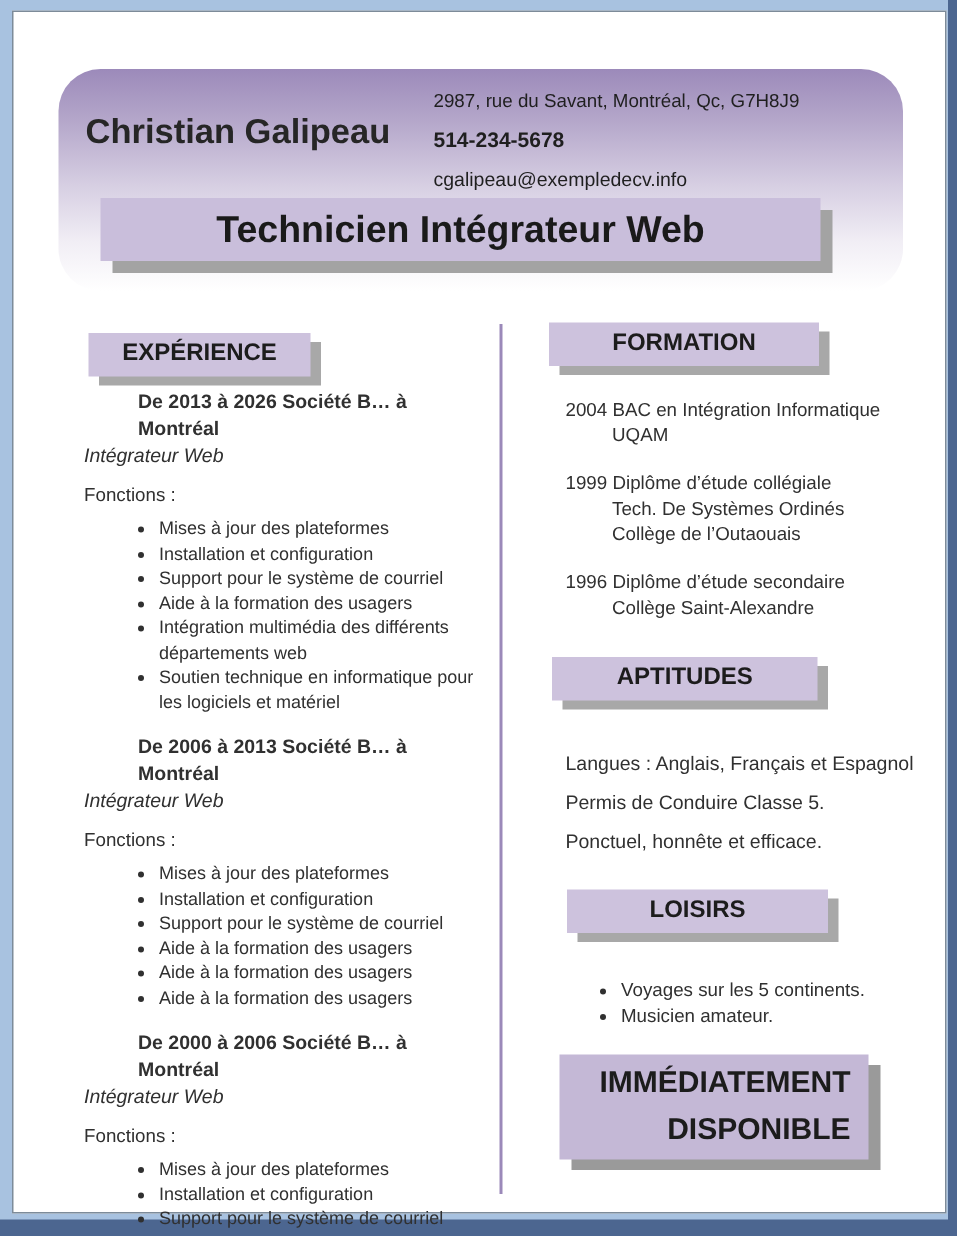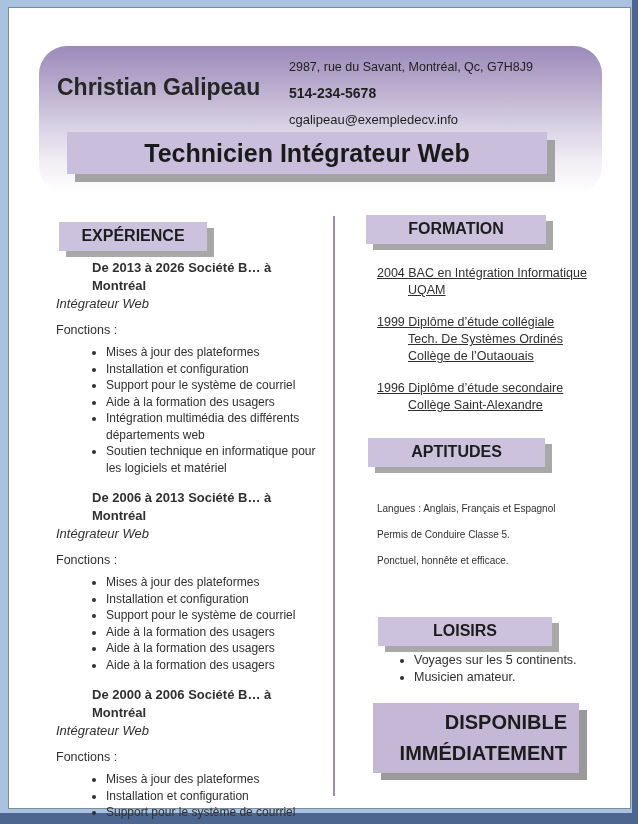--- a/index.html
+++ b/index.html
@@ -43,37 +43,37 @@
 
   .section-header {
     background:#cdc2dd; box-shadow:7px 6px 0 #a8a8a8;
     text-align:center; font-size:16px; font-weight:bold; color:#1c1c1c;
     padding:5px 0 6px;
   }
 
   .exp-header { position:absolute; left:50px;  top:214px; width:148px; }
   .for-header { position:absolute; left:357px; top:207px; width:180px; }
   .apt-header { position:absolute; left:359px; top:430px; width:177px; }
-  .loi-header { position:absolute; left:369px; top:585px; width:174px;margin-top:24px; }
+  .loi-header { position:absolute; left:369px; top:585px; width:174px; }
 
   .jobs { position:absolute; left:47px; top:251px; width:266px; color:#303030; }
   .job + .job { margin-top:13px; }
   .job-period { font-size:13px; font-weight:bold; line-height:18px;padding-left:36px; }
   .job-role   { font-size:13px; font-style:italic; line-height:18px; }
   .functions-label { margin-top:8px; font-size:12.5px; line-height:18px; }
   .bullets { margin-top:5px; padding-left:50px; list-style:disc; }
   .bullets li { font-size:12px; line-height:16.5px; color:#303030; }
 
   .formation-entries { position:absolute; left:368px; top:257px; width:230px; color:#303030; }
-  .f-entry { margin-bottom:15px;text-decoration:underline; }
+  .f-entry { margin-bottom:15px; }
   .f-line  { font-size:12.5px; line-height:17px; }
   .f-line.indent { padding-left:31px; }
 
   .apt-items { position:absolute; left:368px; top:493px; width:252px; color:#303030; }
-  .apt-item  { font-size:10px; line-height:16px; margin-bottom:10px; }
+  .apt-item  { font-size:13px; line-height:16px; margin-bottom:10px; }
 
   .loisirs-list { position:absolute; left:368px; top:644px; width:210px; padding-left:37px; list-style:disc; }
   .loisirs-list li { font-size:12.5px; line-height:17px; color:#303030; }
 
   .availability-banner {
     position:absolute; left:364px; top:695px; width:206px; height:70px;
     background:#c4b8d6; box-shadow:8px 7px 0 #9a9a9a;
     display:flex; flex-direction:column; justify-content:center;
     text-align:right; padding-right:12px;
     font-size:20px; font-weight:bold; color:#1c1c1c; line-height:31px;
@@ -168,18 +168,18 @@
         <div class="apt-item">Ponctuel, honnête et efficace.</div>
       </div>
 
     <div class="section-header loi-header">LOISIRS</div>
     <ul class="loisirs-list">
         <li class="bullet">Voyages sur les 5 continents.</li>
         <li class="bullet">Musicien amateur.</li>
       </ul>
 
     <div class="availability-banner">
+      <div>IMMÉDIATEMENT</div>
       <div>DISPONIBLE</div>
-      <div>IMMÉDIATEMENT</div>
     </div>
 
   </div>
 </div>
 
 </body></html>

